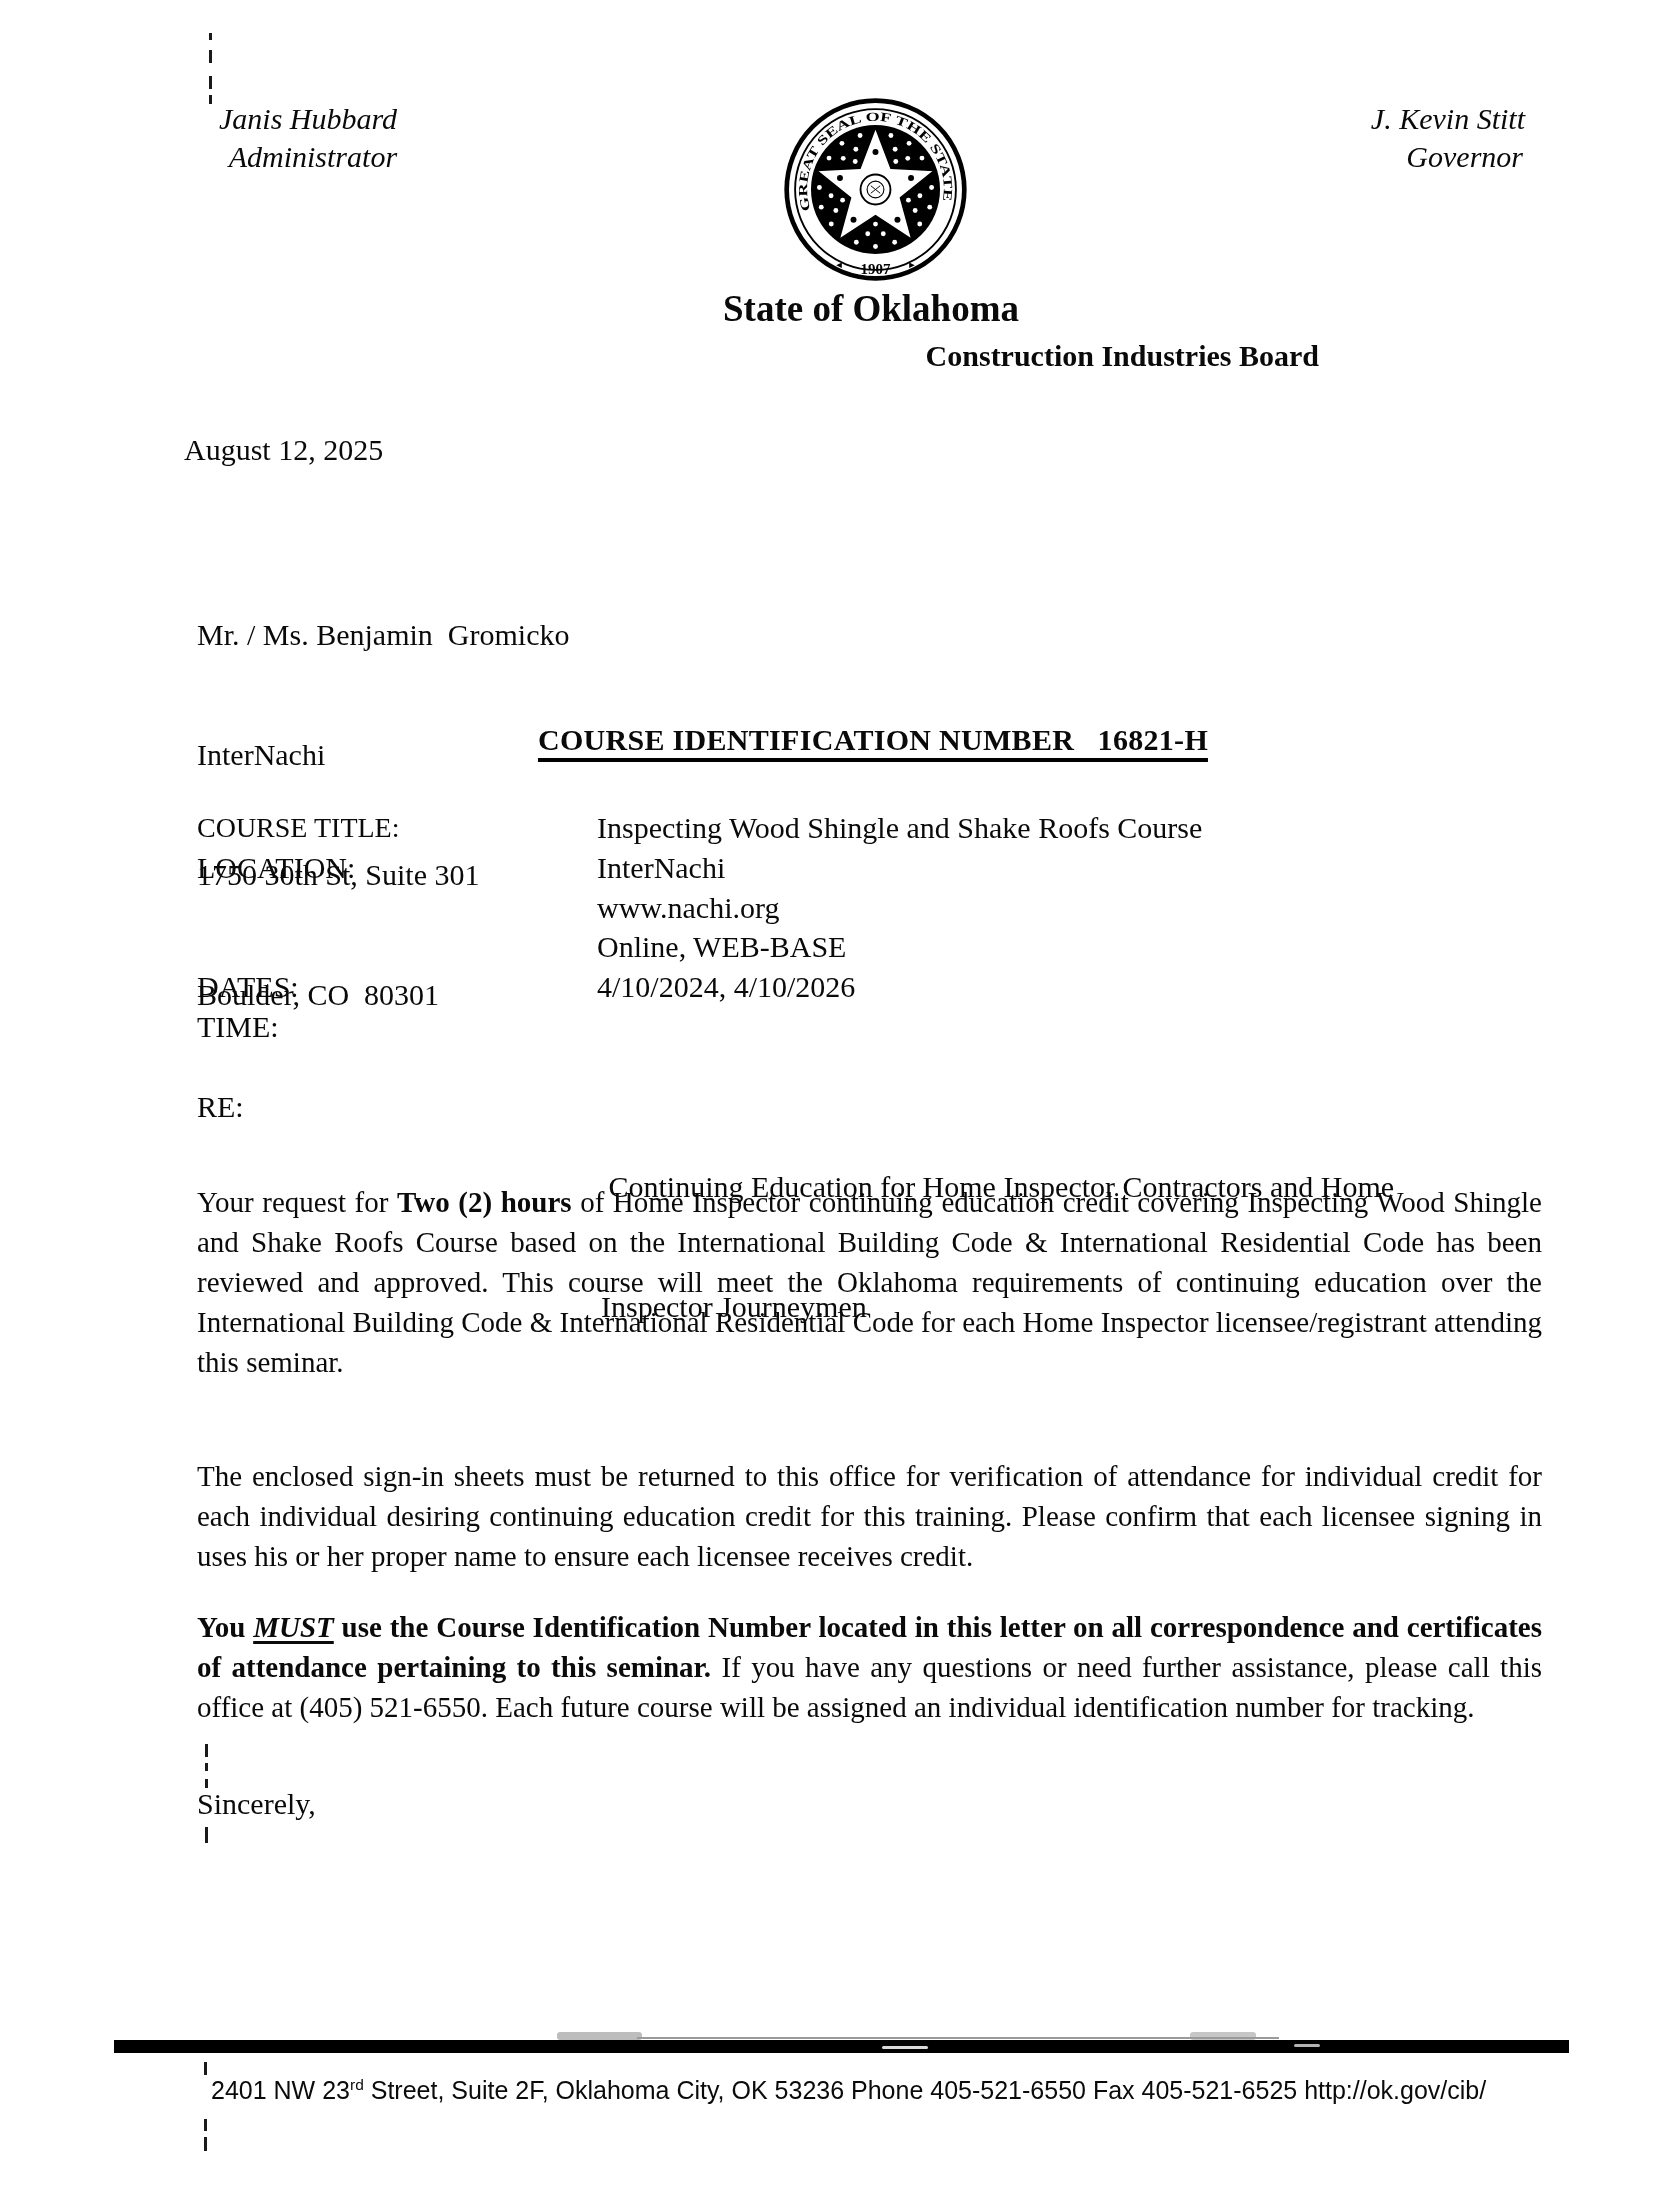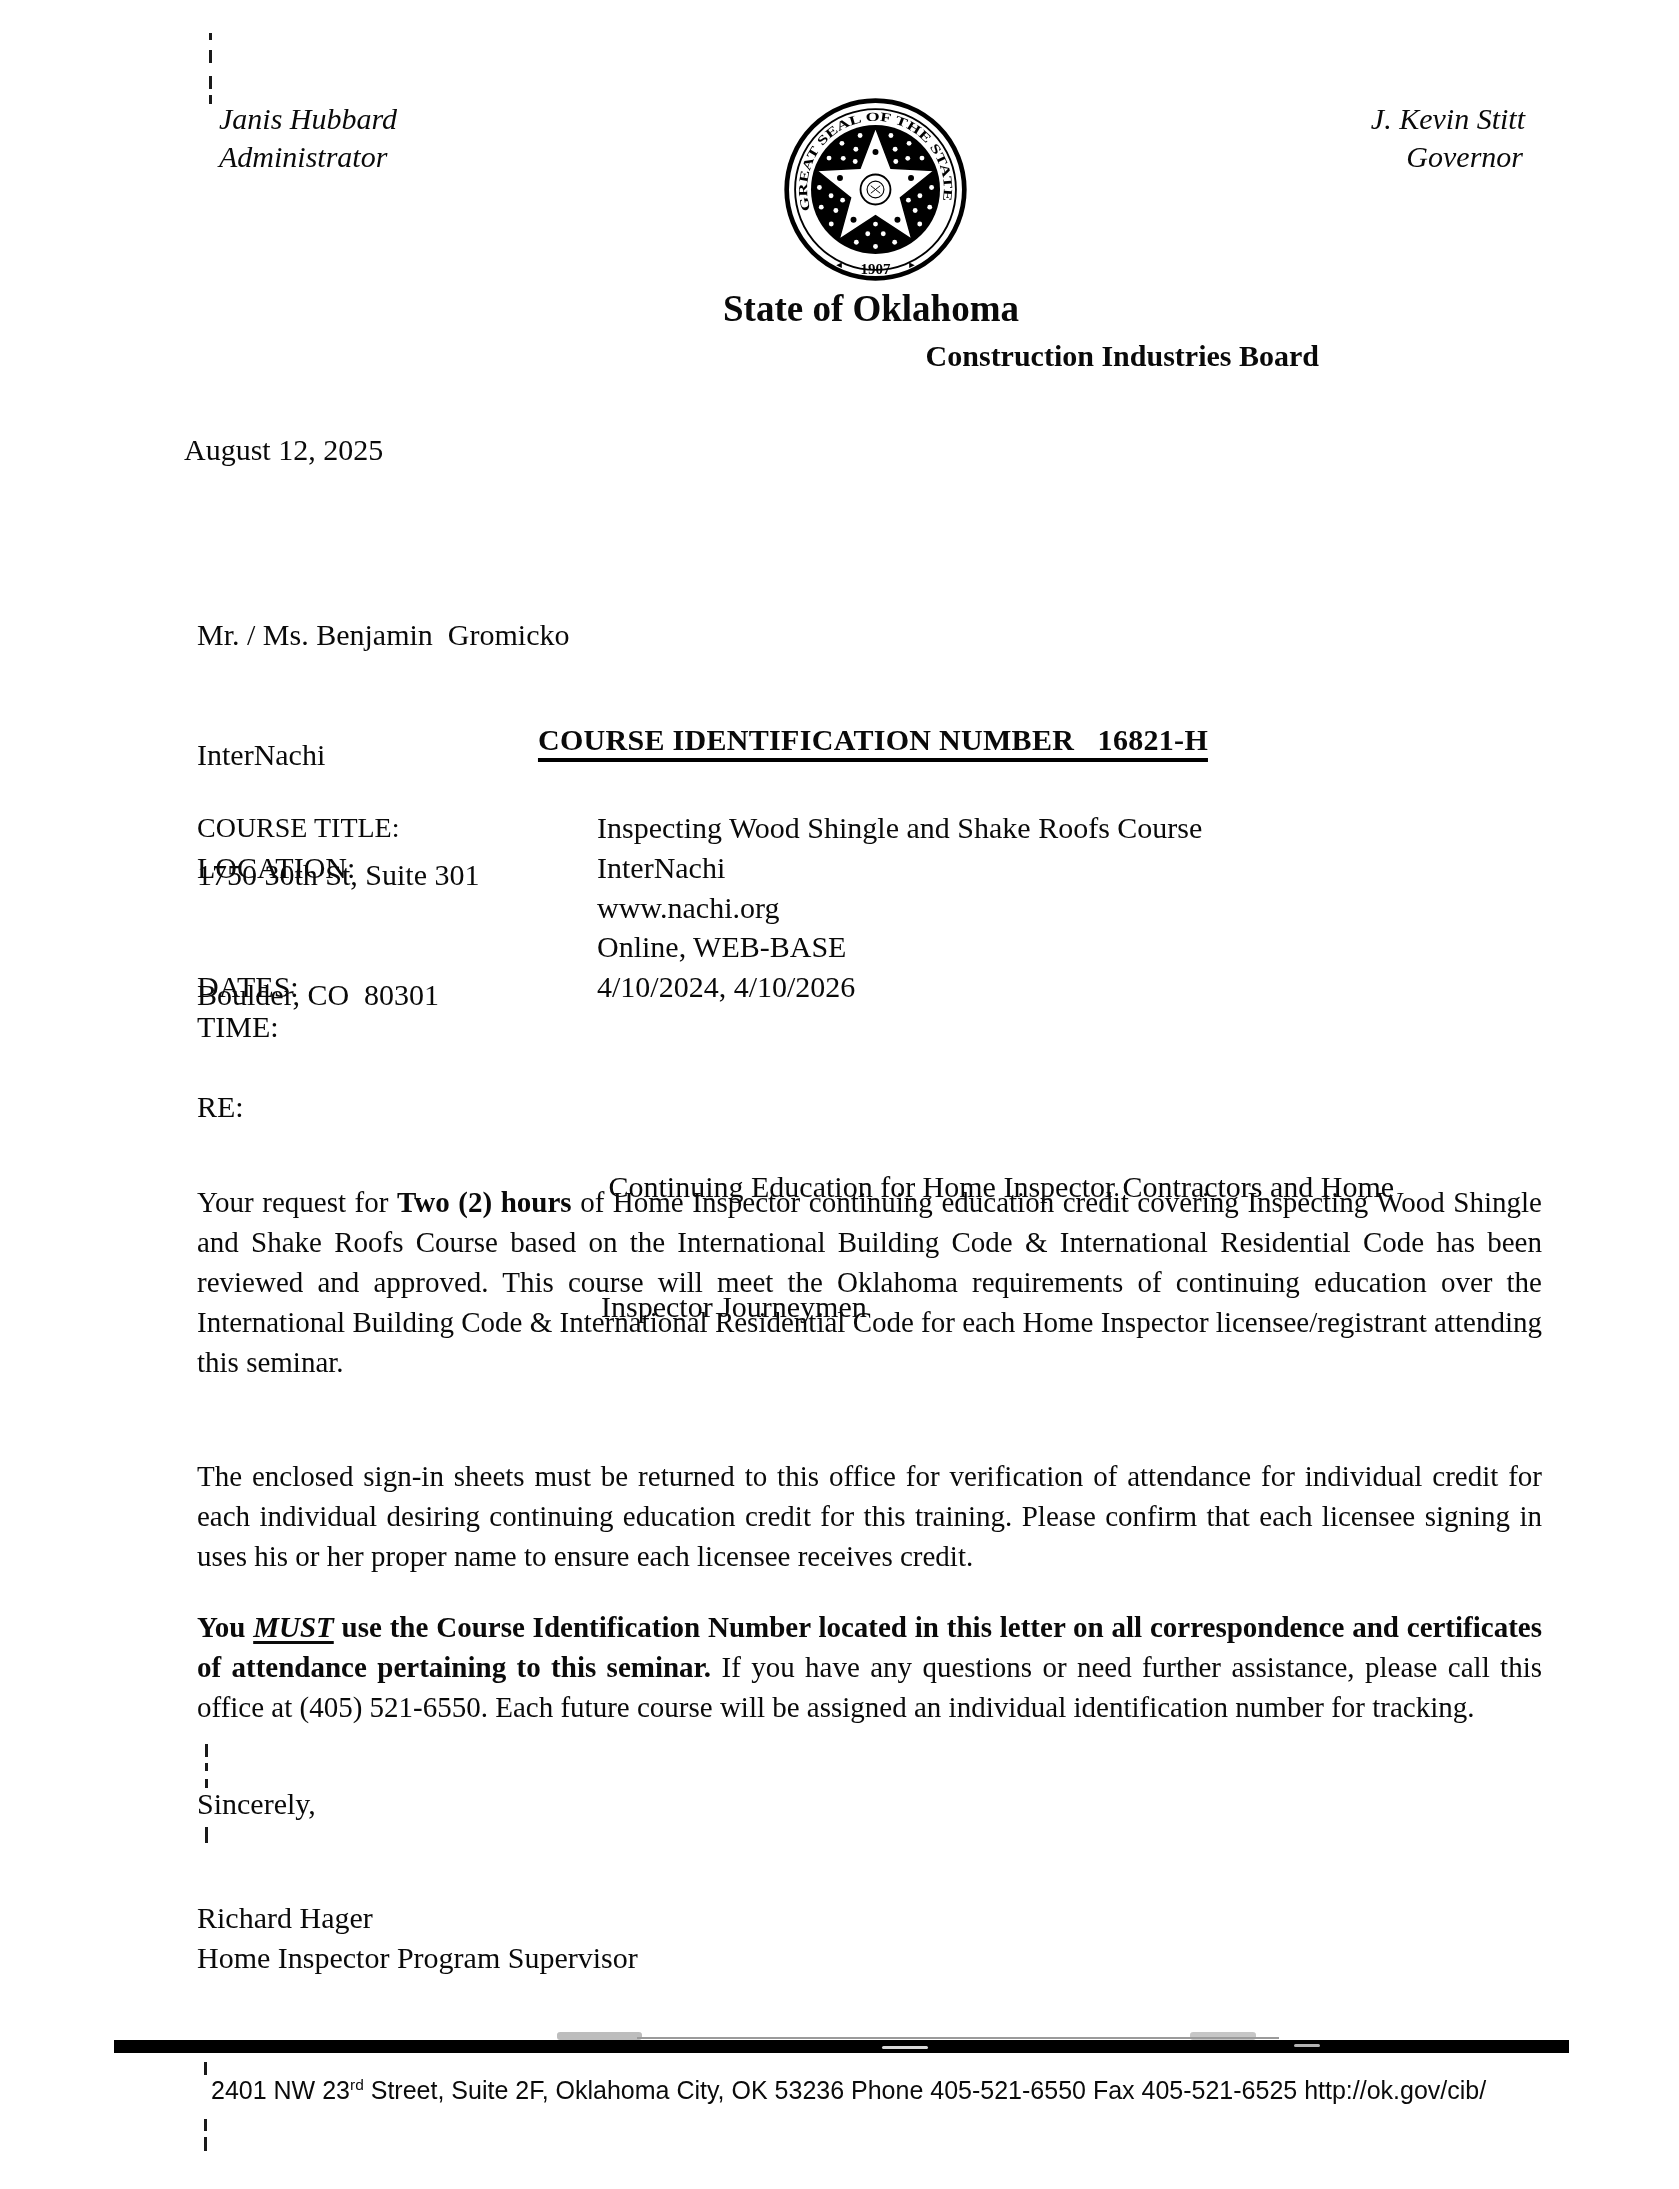--- a/index.html
+++ b/index.html
@@ -8,21 +8,21 @@
     width:1680px;height:2189px;
     background:#ffffff;
     font-family:"Liberation Serif", serif;
     color:#0a0a0a;
     overflow:hidden;
   }
   .abs{position:absolute;}
   .it{font-style:italic;}
   .b{font-weight:bold;}
   .pre{white-space:pre;}
-  .hdr-name{font-size:30px;line-height:38px;font-style:italic;}
+  .hdr-name{font-size:30px;line-height:38px;font-style:italic;text-align:right;}
   .org-line1{font-size:37px;font-weight:bold;line-height:44px;text-align:center;}
   .org-line2{font-size:30px;font-weight:bold;line-height:50px;text-align:right;}
   .body-txt{font-size:29px;line-height:40px;}
   .para{width:1345px;text-align:justify;font-size:29px;line-height:40px;}
   .heading{
     font-size:30px;font-weight:bold;white-space:pre;
     border-bottom:4px solid #000;padding-bottom:2px;letter-spacing:0.3px;
   }
   .vdash{position:absolute;width:3px;background:#1a1a1a;}
   .bar{position:absolute;background:#000;}
@@ -159,24 +159,20 @@
     <span class="b">You </span><span class="b it muline">MUST</span><span class="b"> use the Course Identification Number located in this letter on all correspondence and certificates of attendance pertaining to this seminar.</span><span>  If you have any questions or need further assistance, please call this office at (405) 521-6550.  Each future course will be assigned an individual identification number for tracking.</span>
   </div>
 
   <div class="vdash" style="left:205px;top:1744px;height:13px;"></div>
   <div class="vdash" style="left:205px;top:1763px;height:8px;"></div>
   <div class="vdash" style="left:205px;top:1779px;height:9px;"></div>
   <div class="vdash" style="left:205px;top:1827px;height:16px;"></div>
 
   <div class="abs body-txt" style="left:197px;top:1784px;font-size:30px;">Sincerely,</div>
 
-  <div class="abs body-txt" style="left:197px;top:1898px;font-size:30px;">
-    <div>Richard Hager</div>
-    <div>Home Inspector Program Supervisor</div>
-  </div>
 
   <div class="smudge" style="left:557px;top:2032px;width:85px;height:8px;background:#bdbdbd;"></div>
   <div class="smudge" style="left:1190px;top:2032px;width:66px;height:8px;background:#c6c6c6;"></div>
   <div class="bar" style="left:637px;top:2037px;width:642px;height:2px;background:#9a9a9a;"></div>
 
   <div class="bar" style="left:114px;top:2040px;width:1455px;height:13px;"></div>
   <div class="smudge" style="left:882px;top:2046px;width:46px;height:3px;background:#fff;opacity:.85;"></div>
   <div class="smudge" style="left:1294px;top:2044px;width:26px;height:3px;background:#fff;opacity:.7;"></div>
 
   <div class="vdash" style="left:204px;top:2062px;height:13px;"></div>

